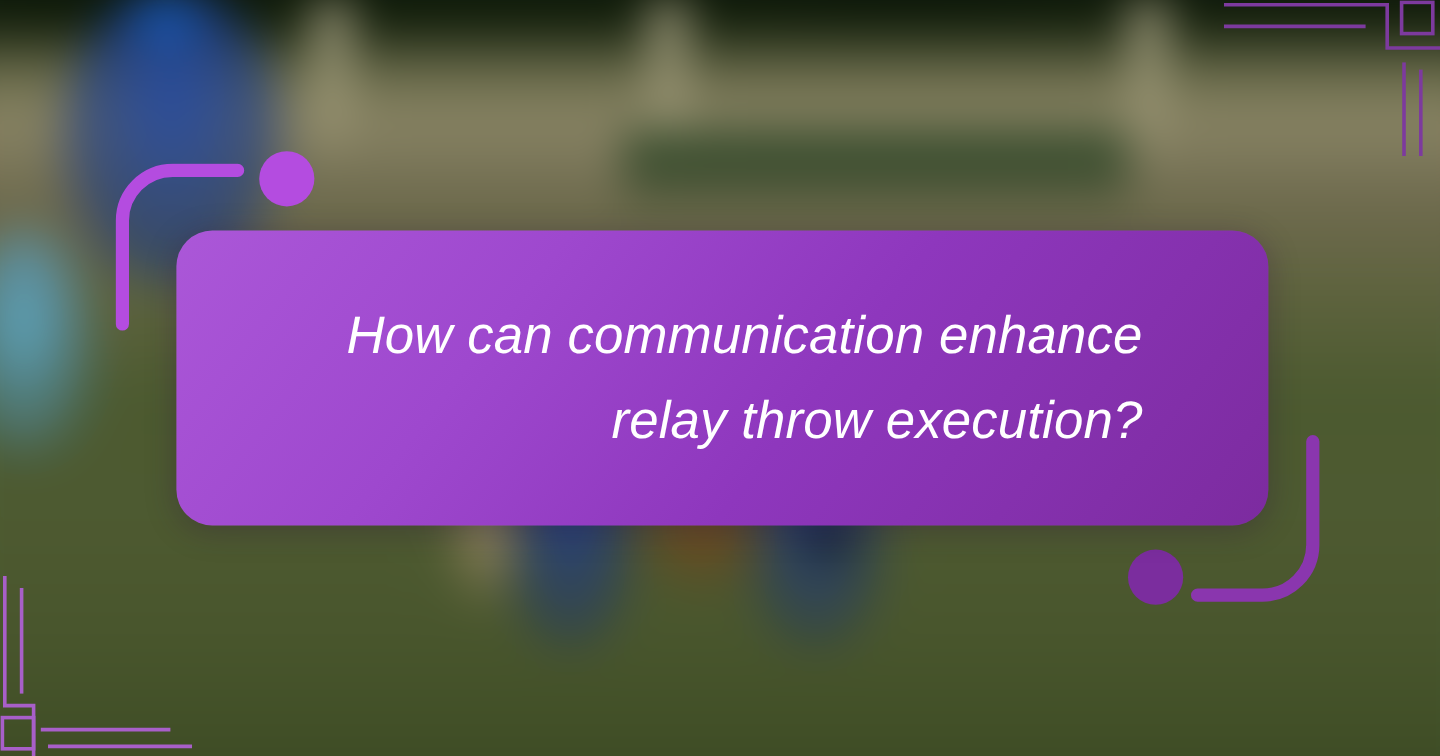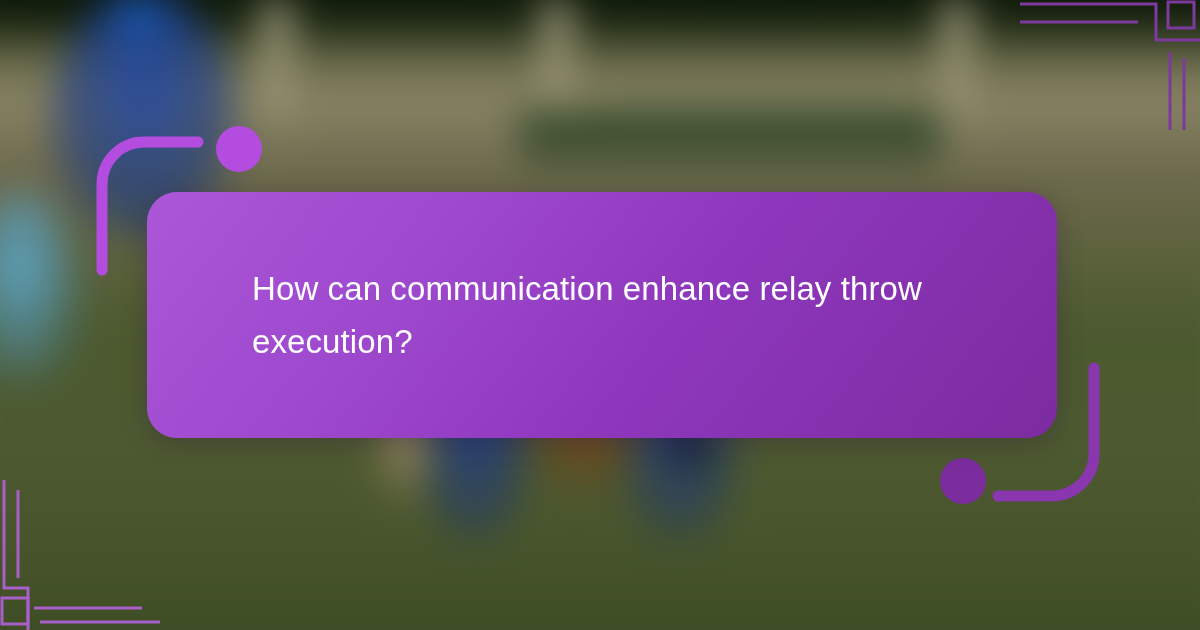--- a/index.html
+++ b/index.html
@@ -127,27 +127,28 @@
     height: 246px;
     border-radius: 30px;
     background: linear-gradient(128deg, #ab57d8 0%, #9e48ce 30%, #8e37bd 58%, #7c2b9f 100%);
     display: flex;
     align-items: center;
     justify-content: center;
     box-shadow: 0 4px 26px rgba(40, 10, 60, .28);
   }
   .card-text {
     color: #ffffff;
-    font-size: 33px;
+    font-size: 44px;
     font-weight: 300;
     line-height: 1.62;
-    text-align: left;
+    text-align: right;
     letter-spacing: .1px;
     max-width: 700px;
     padding: 0 24px;
+    font-style: italic;
   }
 </style>
 </head>
 <body>
 
 <div id="stage">
 
   <div class="bg-photo">
     <div class="bg-base"></div>
     <div class="bg-tree"></div>

